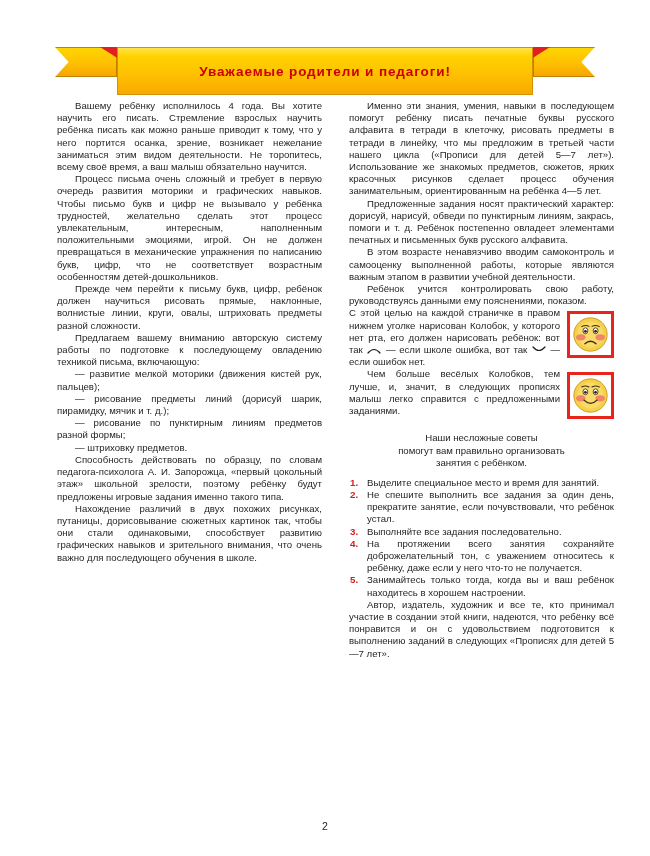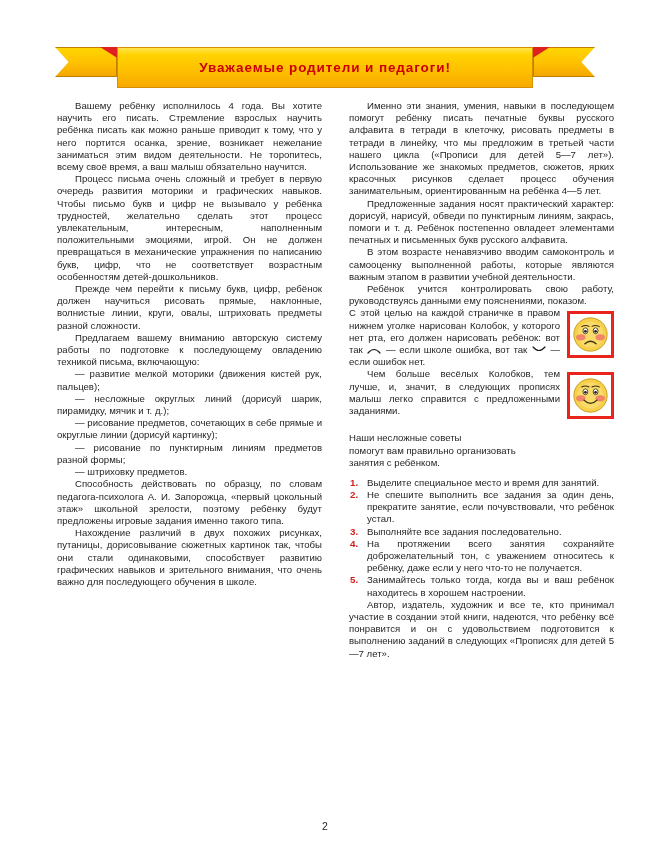--- a/index.html
+++ b/index.html
@@ -69,21 +69,21 @@
     width: 22px;
     height: 14px;
     background: #e02020;
     clip-path: polygon(0% 0%, 100% 0%, 0% 100%);
   }
   .banner-main {
     position: absolute;
     left: 62px;
     top: 3px;
     width: 416px;
-    height: 41px;
+    height: 48px;
     background: linear-gradient(180deg, #ffe34a 0%, #ffd200 18%, #fec000 58%, #f7a900 100%);
     border: 1px solid #d49000;
     box-sizing: border-box;
     display: flex;
     align-items: center;
     justify-content: center;
   }
   .banner-title {
     font-size: 13.5px;
     font-weight: bold;
@@ -132,20 +132,21 @@
     display: inline-block;
     width: 16px;
     height: 8px;
     vertical-align: -1px;
     position: relative;
   }
   .smile-inline svg { display: block; }
 
   
   .advice-head {
+    text-align: center;
     text-indent: 0;
     font-size: 9.6px;
     line-height: 12.4px;
     margin-top: 11px;
   }
 
   
   ol.advice {
     list-style: none;
     margin: 7px 0 0 0;
@@ -197,22 +198,21 @@
       <span class="banner-title">Уважаемые родители и педагоги!</span>
     </div>
   </div>
 
   <div class="col col-left">
     <p>Вашему ребёнку исполнилось 4 года. Вы хотите научить его писать. Стремление взрослых научить ребёнка писать как можно раньше приводит к тому, что у него портится осанка, зрение, возникает нежелание заниматься этим видом деятельности. Не торопитесь, всему своё время, а ваш малыш обязательно научится.</p>
     <p>Процесс письма очень сложный и требует в первую очередь развития моторики и графических навыков. Чтобы письмо букв и цифр не вызывало у ребёнка трудностей, желательно сделать этот процесс увлекательным, интересным, наполненным положительными эмоциями, игрой. Он не должен превращаться в механические упражнения по написанию букв, цифр, что не соответствует возрастным особенностям детей-дошкольников.</p>
     <p>Прежде чем перейти к письму букв, цифр, ребёнок должен научиться рисовать прямые, наклонные, волнистые линии, круги, овалы, штриховать предметы разной сложности.</p>
     <p>Предлагаем вашему вниманию авторскую систему работы по подготовке к последующему овладению техникой письма, включающую:</p>
     <p class="dash">— развитие мелкой моторики (движения кистей рук, пальцев);</p>
-    <p class="dash">— несложные округлых линий (дорисуй шарик, пирамидку, мячик и т. д.);</p>
-    <p class="dash">— рисование предметов, сочетающих в себе прямые и округлые линии (дорисуй картинку);</p>
+    <p class="dash">— рисование предметы линий (дорисуй шарик, пирамидку, мячик и т. д.);</p>
     <p class="dash">— рисование по пунктирным линиям предметов разной формы;</p>
     <p class="dash">— штриховку предметов.</p>
     <p>Способность действовать по образцу, по словам педагога-психолога А. И. Запорожца, «первый цокольный этаж» школьной зрелости, поэтому ребёнку будут предложены игровые задания именно такого типа.</p>
     <p>Нахождение различий в двух похожих рисунках, путаницы, дорисовывание сюжетных картинок так, чтобы они стали одинаковыми, способствует развитию графических навыков и зрительного внимания, что очень важно для последующего обучения в школе.</p>
   </div>
 
   <div class="col col-right">
     <p>Именно эти знания, умения, навыки в последующем помогут ребёнку писать печатные буквы русского алфавита в тетради в клеточку, рисовать предметы в тетради в линейку, что мы предложим в третьей части нашего цикла («Прописи для детей 5—7 лет»). Использование же знакомых предметов, сюжетов, ярких красочных рисунков сделает процесс обучения занимательным, ориентированным на ребёнка 4—5 лет.</p>
     <p>Предложенные задания носят практический характер: дорисуй, нарисуй, обведи по пунктирным линиям, закрась, помоги и т. д. Ребёнок постепенно овладеет элементами печатных и письменных букв русского алфавита.</p>
     <p>В этом возрасте ненавязчиво вводим самоконтроль и самооценку выполненной работы, которые являются важным этапом в развитии учебной деятельности.</p>

